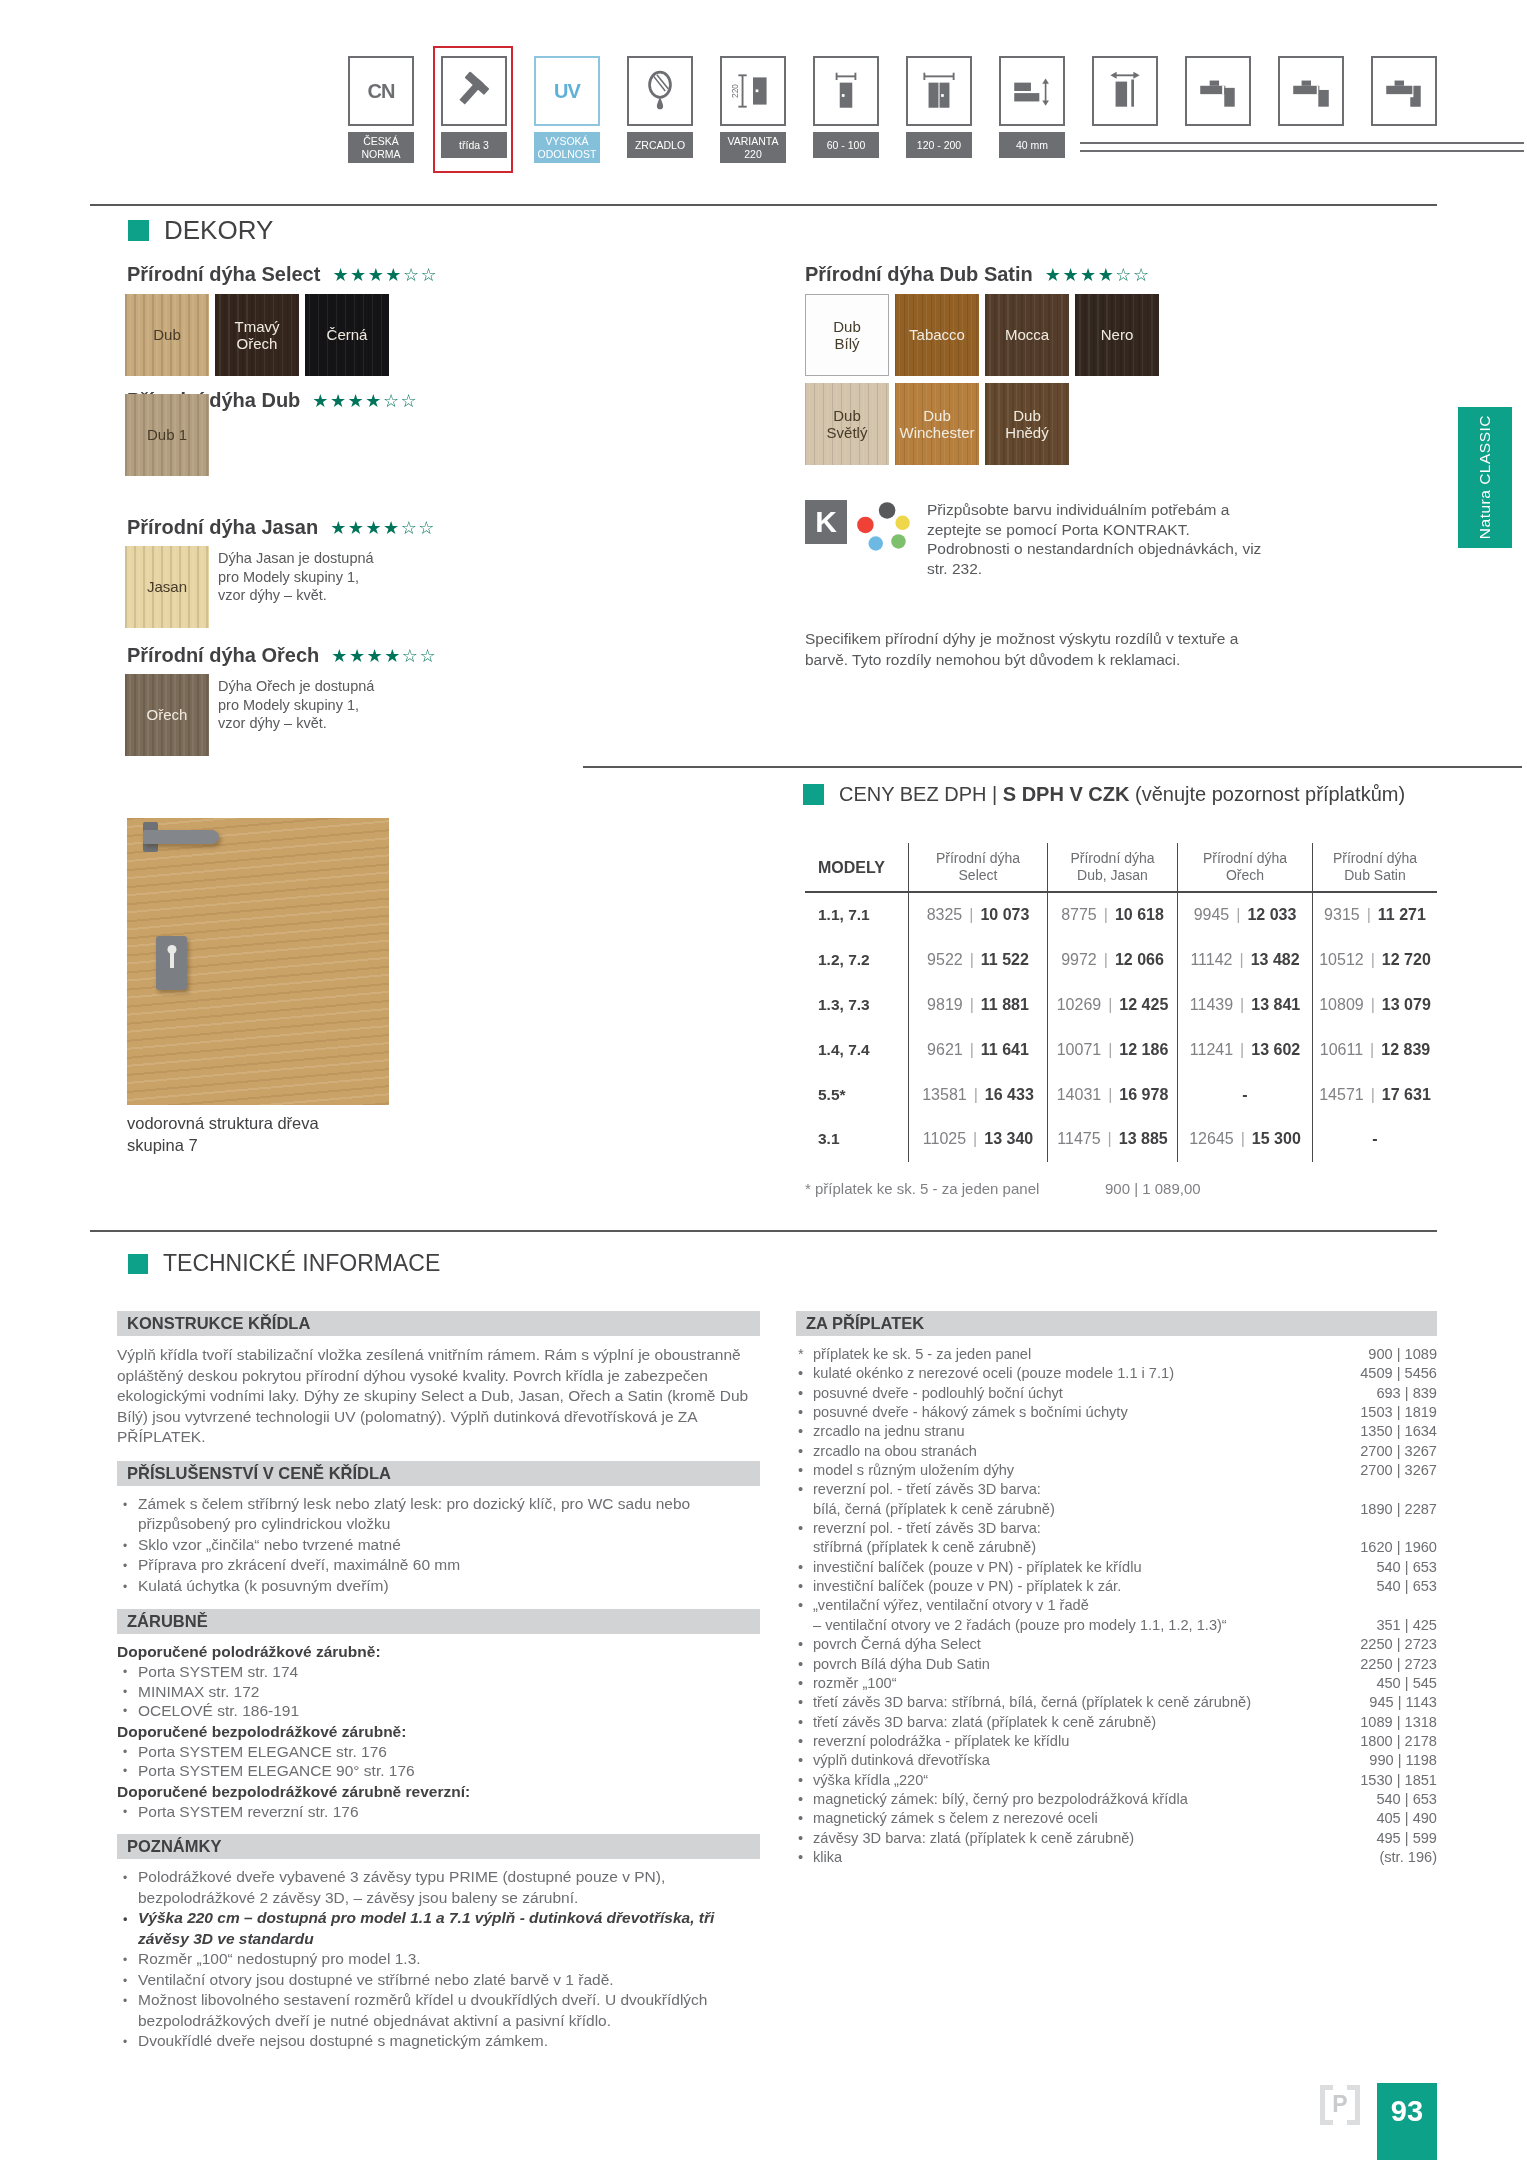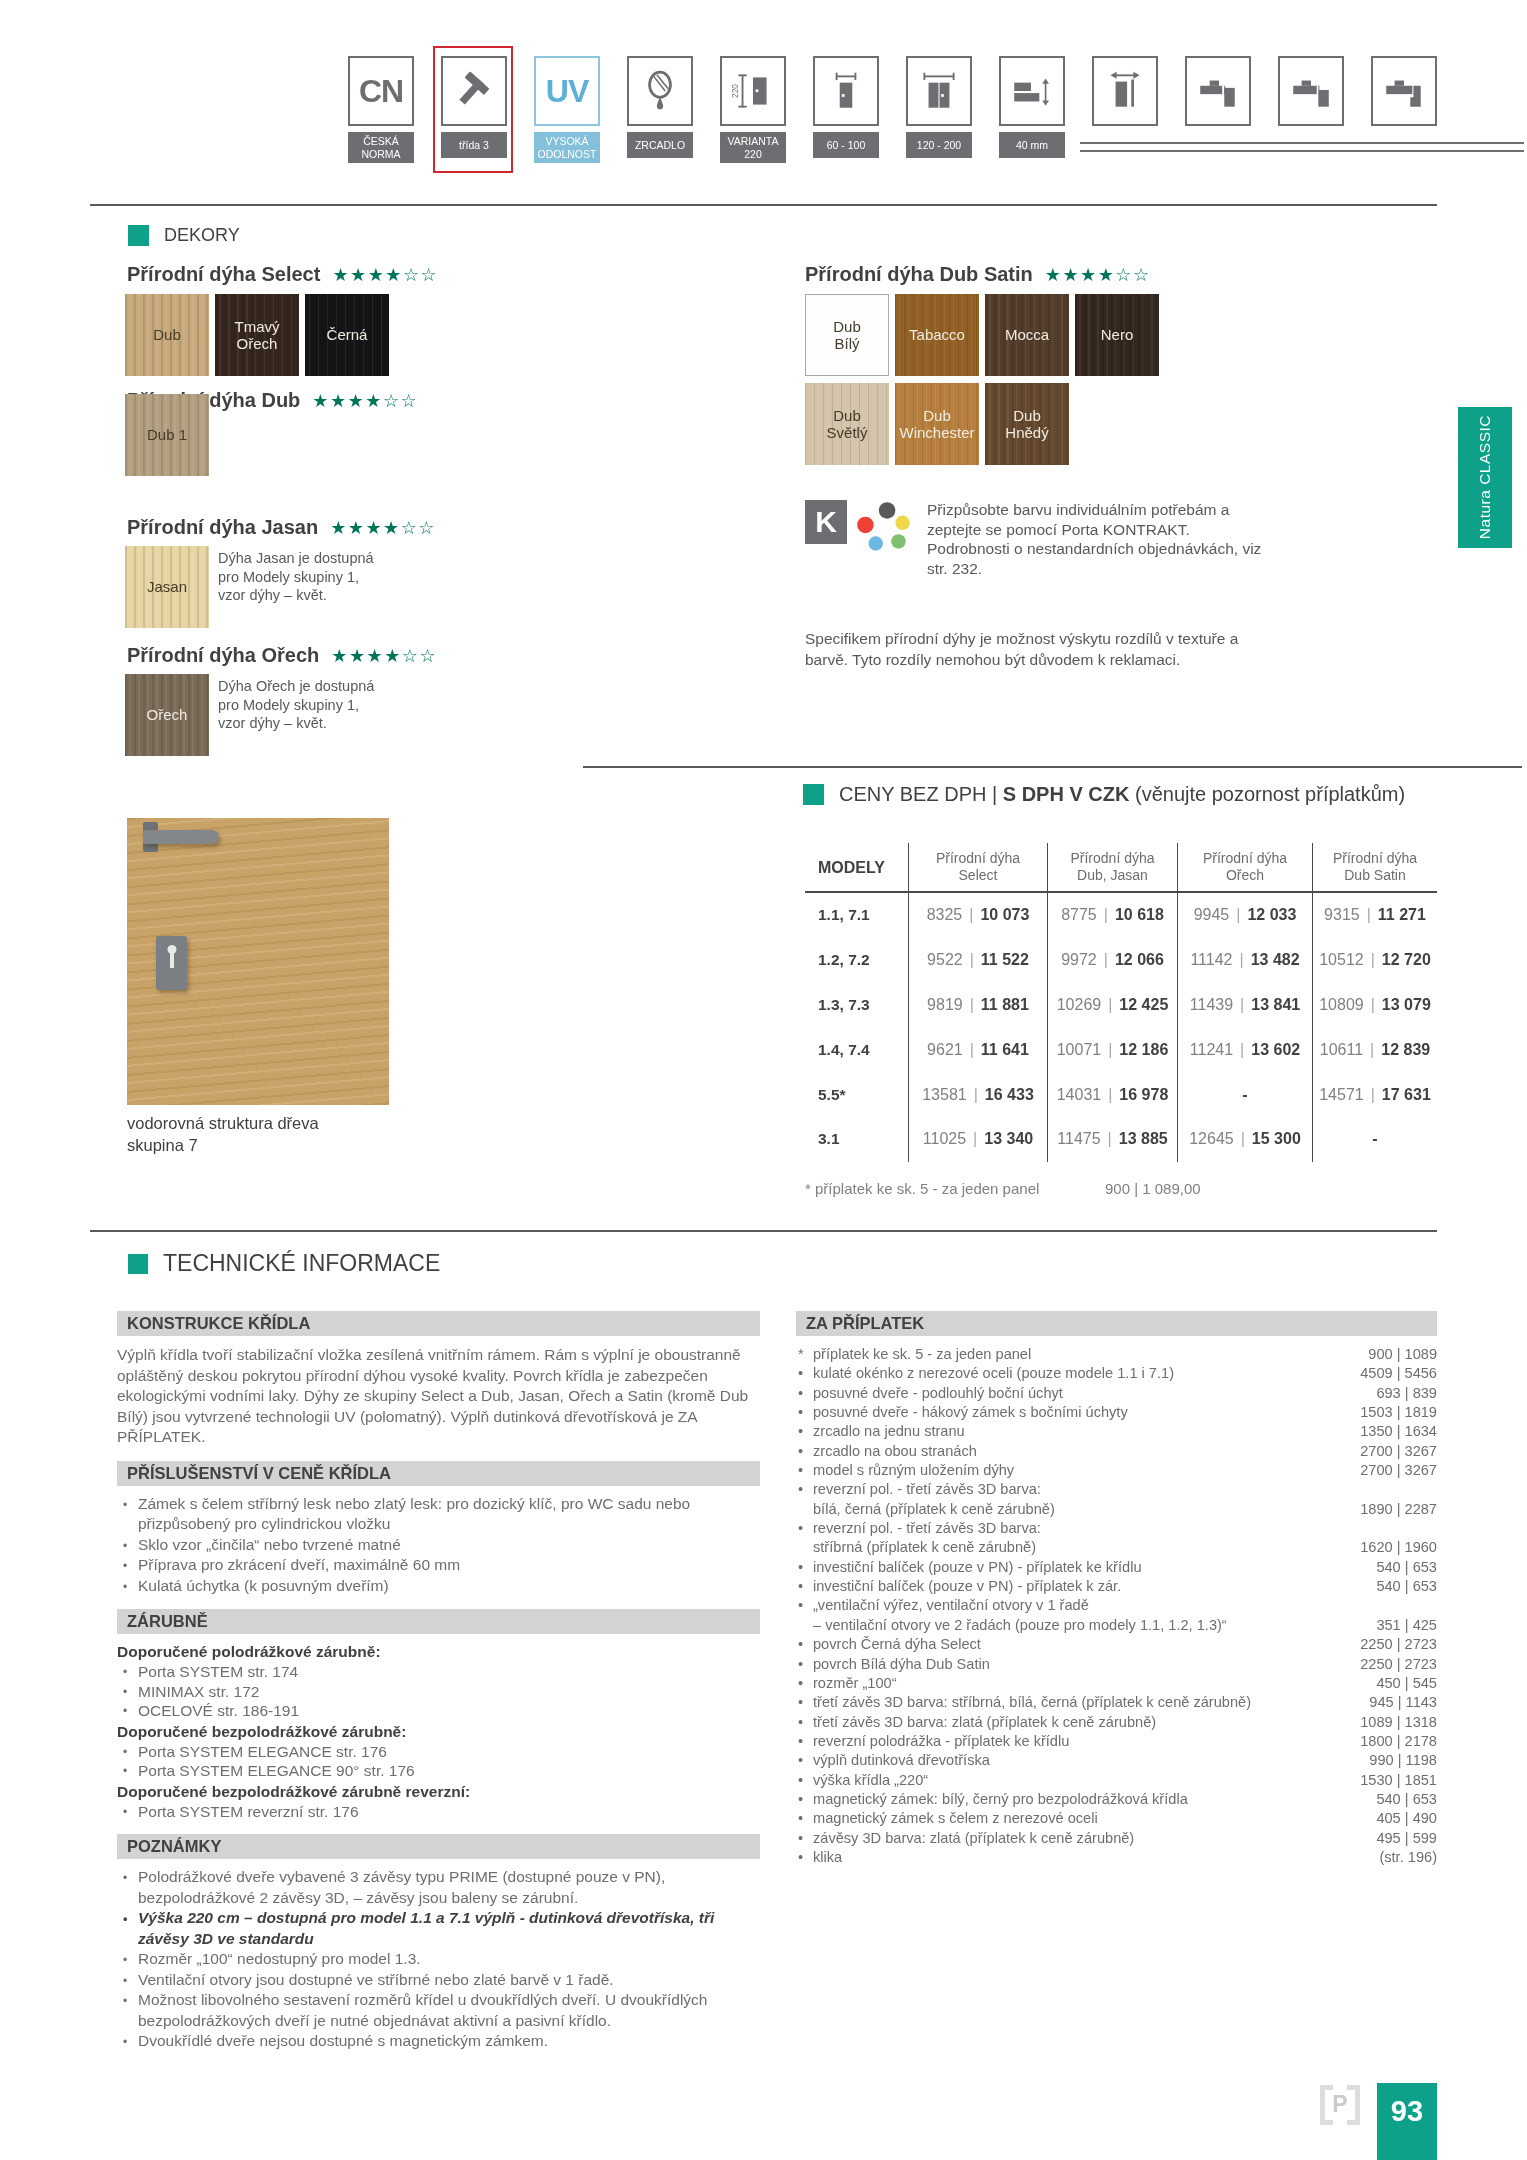--- a/index.html
+++ b/index.html
@@ -10,21 +10,21 @@
   
   #icons-row{position:absolute;left:348px;top:56px;display:flex;gap:27px;}
   .badge{width:66px;flex:none;}
   .bbox{height:70px;border:2px solid #6d6e71;box-sizing:border-box;background:#fff;
         display:flex;align-items:center;justify-content:center;}
   .blabel{margin-top:6px;min-height:26px;background:#6d6e71;color:#fff;font-size:10.5px;
         line-height:1.2;display:flex;align-items:center;justify-content:center;text-align:center;
         padding:3px 1px;box-sizing:border-box;}
   .badge.uv .bbox{border-color:#8ec6e0;}
   .badge.uv .blabel{background:#85c0db;}
-  .glyph{font-weight:700;font-size:32px;color:#6d6e71;letter-spacing:-1px;}
+  .glyph{font-weight:700;font-size:20px;color:#6d6e71;letter-spacing:-1px;}
   .glyph.blue{color:#5fb0d8;}
   #red-frame{position:absolute;left:433px;top:46px;width:80px;height:127px;
         border:2.5px solid #cf2630;box-sizing:border-box;}
   .bsvg{width:46px;height:46px;display:block;}
 
   
   .sec-h{position:absolute;display:flex;align-items:center;gap:15px;color:#414042;}
   .sq{width:21px;height:21px;background:#0da189;flex:none;}
   .group-title{position:absolute;display:flex;align-items:baseline;gap:12px;
         font-size:20px;font-weight:700;color:#414042;}
@@ -250,21 +250,21 @@
       </div>
     </div>
   </div>
 
   <div class="rule" style="left:1080px;top:142px;width:444px;"></div>
   <div class="rule" style="left:1080px;top:150px;width:444px;"></div>
   <div class="rule" style="left:90px;top:204px;width:1347px;background:#58595b;"></div>
   <div class="rule" style="left:583px;top:766px;width:939px;background:#58595b;"></div>
   <div class="rule" style="left:90px;top:1230px;width:1347px;background:#58595b;"></div>
 
-  <div class="sec-h" style="left:128px;top:225px;font-size:18px;">
+  <div class="sec-h" style="left:128px;top:215px;font-size:26px;">
     <span class="sq"></span>
     <span>DEKORY</span>
   </div>
 
   <div class="group-title" style="left:127px;top:263px;">
     <span>Přírodní dýha Select</span>
     <span class="stars">★★★★☆☆</span>
   </div>
   <div class="swrow" style="left:125px;top:294px;">
     <div class="sw grain c-dub dk"><span>Dub</span></div>

